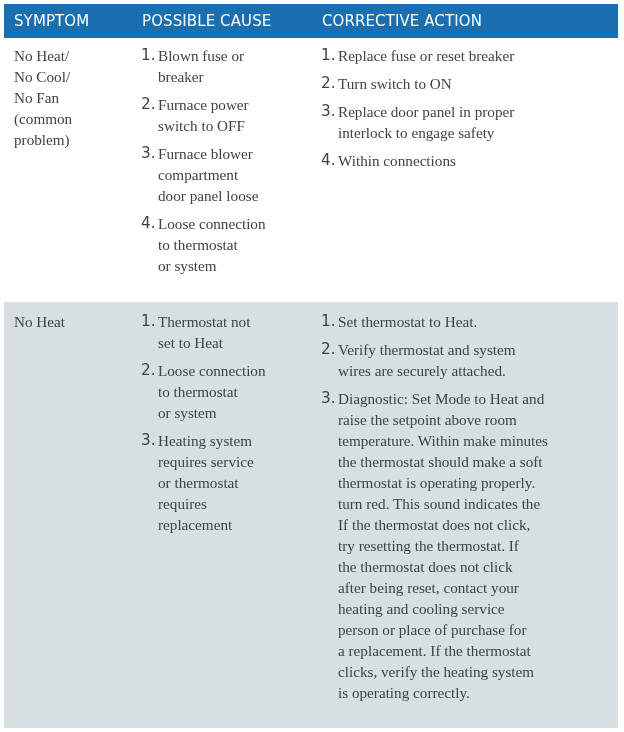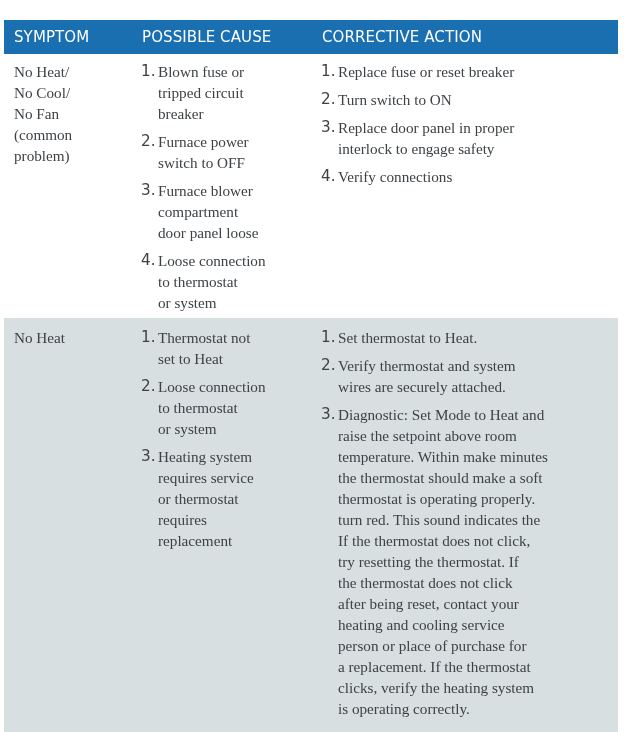--- a/index.html
+++ b/index.html
@@ -1,20 +1,20 @@
 <!DOCTYPE html>
 <html><head>
 <meta charset="utf-8">
 <style>
   html, body { margin: 0; padding: 0; background: #ffffff; }
   body { width: 624px; height: 732px; position: relative; overflow: hidden;
          font-family: "DejaVu Sans", sans-serif; color: #3d4246; }
   .table { position: absolute; left: 4px; top: 4px; width: 614px; }
   .header { height: 34px; background: #1a6fb0; position: relative; color: #ffffff;
-            font-size: 15px; font-weight: normal; margin-top: 16px; }
+            font-size: 15px; font-weight: normal; }
   .header span { position: absolute; top: 8px; letter-spacing: 0.1px; }
   .row { position: relative; }
   .row.r1 { height: 264px; background: #ffffff; }
   .row.r2 { height: 426px; background: #d8dfe0; }
   .cell { position: absolute; font-size: 15.2px; line-height: 21px; }
   .c-sym { left: 10px; width: 110px; }
   .c-cause { left: 137px; width: 170px; }
   .c-act { left: 317px; width: 295px; }
   .item { position: relative; padding-left: 17px; margin-bottom: 7px; }
   .item .num { position: absolute; left: 0; top: 0; }
@@ -35,21 +35,20 @@
         <span class="line">No Heat/</span>
         <span class="line">No Cool/</span>
         <span class="line">No Fan</span>
         <span class="line">(common</span>
         <span class="line">problem)</span>
       </div>
     <div class="cell c-cause" style="top:7px">
         <div class="item">
           <span class="num">1.</span>
           <span class="line">Blown fuse or</span>
-          <span class="line">tripped circuit</span>
           <span class="line">breaker</span>
         </div>
         <div class="item">
           <span class="num">2.</span>
           <span class="line">Furnace power</span>
           <span class="line">switch to OFF</span>
         </div>
         <div class="item">
           <span class="num">3.</span>
           <span class="line">Furnace blower</span>
@@ -72,21 +71,21 @@
           <span class="num">2.</span>
           <span class="line">Turn switch to ON</span>
         </div>
         <div class="item">
           <span class="num">3.</span>
           <span class="line">Replace door panel in proper</span>
           <span class="line">interlock to engage safety</span>
         </div>
         <div class="item">
           <span class="num">4.</span>
-          <span class="line">Verify connections</span>
+          <span class="line">Within connections</span>
         </div>
       </div>
   </div>
 
   <div class="row r2">
     <div class="cell c-sym" style="top:9px">
         <span class="line">No Heat</span>
       </div>
     <div class="cell c-cause" style="top:9px">
         <div class="item">

